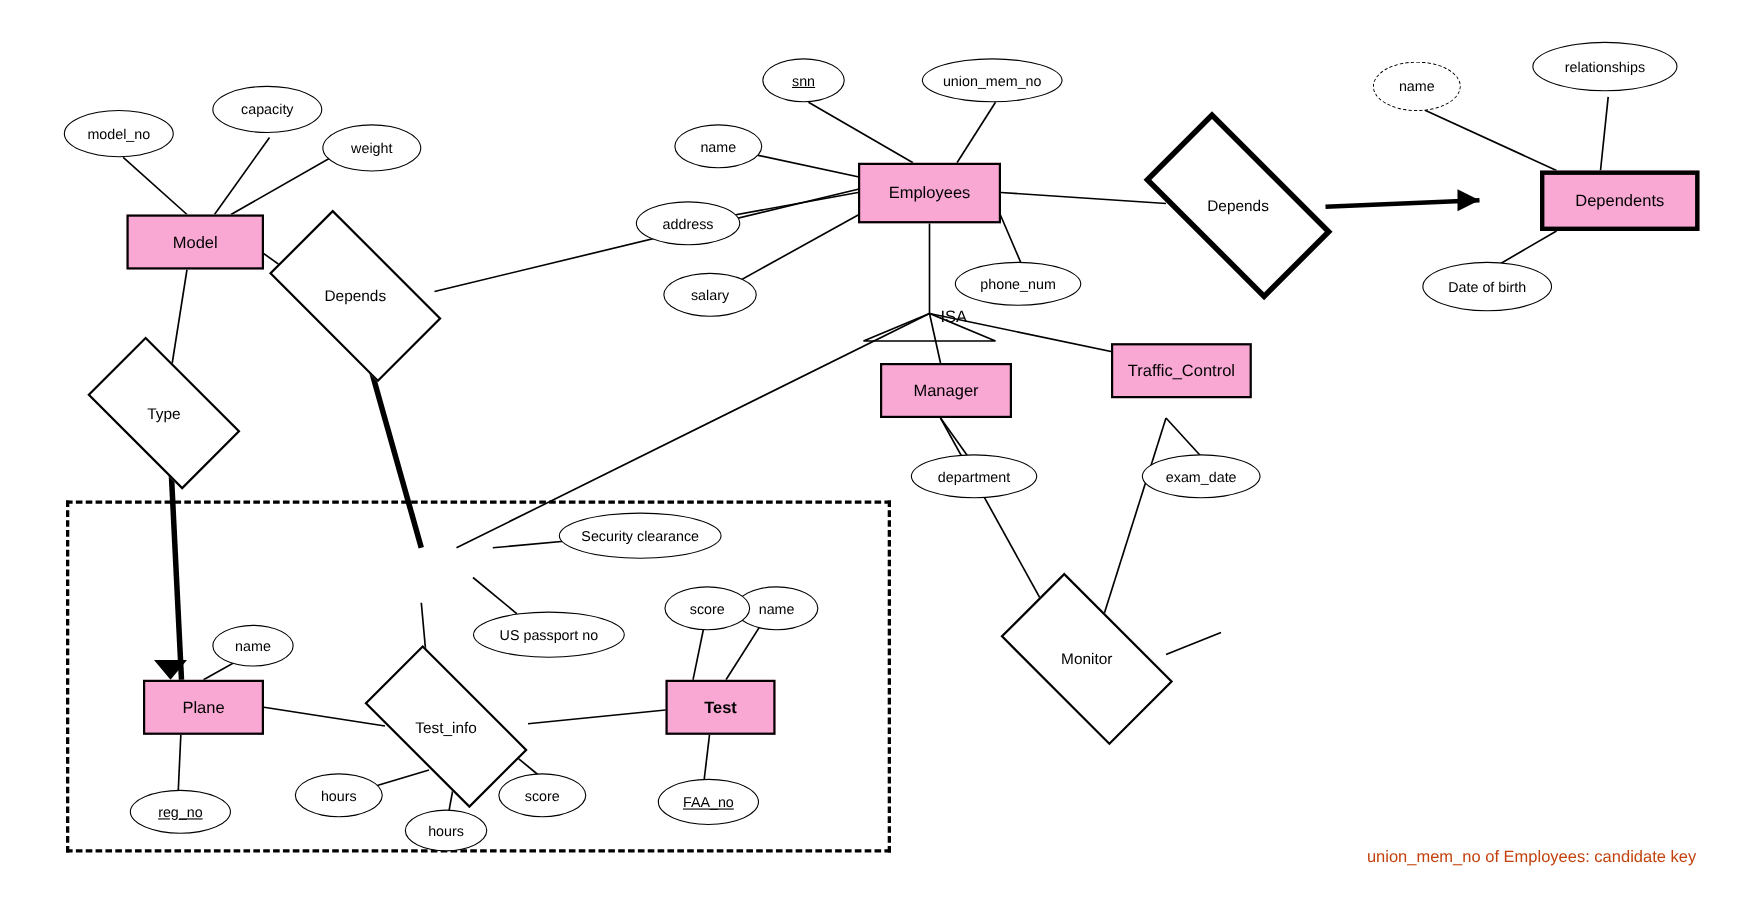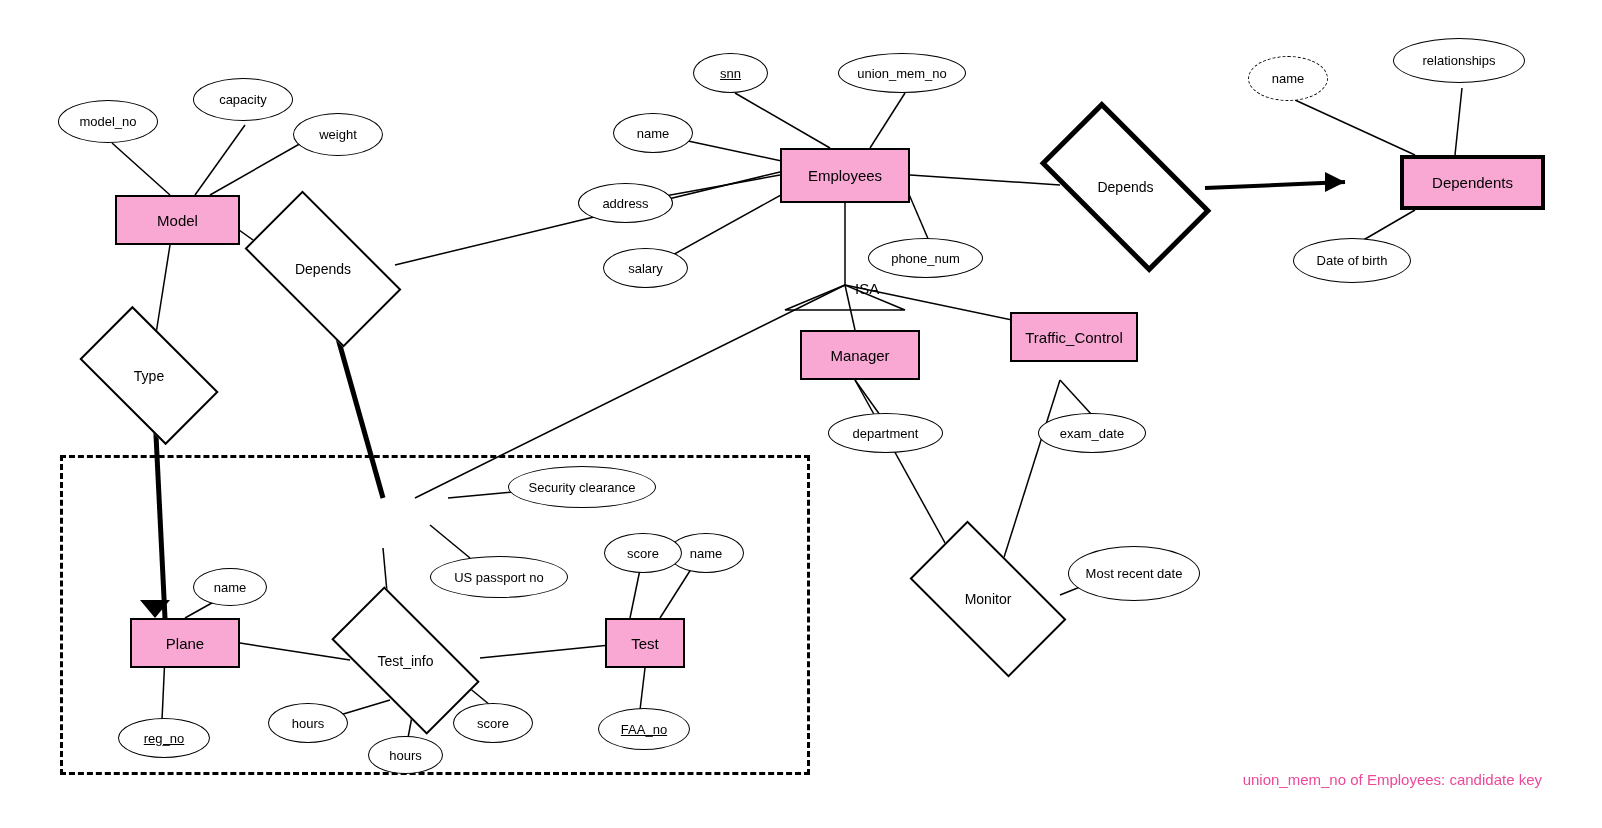--- a/index.html
+++ b/index.html
@@ -88,21 +88,21 @@
       background: transparent;
     }
     .dashed-border-region {
       position: absolute;
       border: 3px dashed #000;
       background: transparent;
     }
     .annotation-text {
       position: absolute;
       font-size: 15px;
-      color: #ec4899;
+      color: #c2410c;
     }
   </style>
 </head>
 <body>
 
 <div id="diagram-container">
   <svg id="diagram-svg">
 
     <line x1="170" y1="195" x2="112" y2="143" stroke="#000" stroke-width="1.5"></line>
 
@@ -204,21 +204,21 @@
   </div>
   <div class="entity-box" style="left:800px; top:330px; width:120px; height:50px;">
     <span>Manager</span>
   </div>
   <div class="entity-box" style="left:1010px; top:312px; width:128px; height:50px;">
     <span>Traffic_Control</span>
   </div>
   <div class="entity-box thick" style="left:1400px; top:155px; width:145px; height:55px;">
     <span>Dependents</span>
   </div>
-  <div class="entity-box" style="left:605px; top:618px; width:80px; height:50px;">
+  <div class="entity-box" style="left:605px; top:618px; width:100px; height:50px;font-weight:bold;">
     <span>Test</span>
   </div>
   <div class="entity-box" style="left:130px; top:618px; width:110px; height:50px;">
     <span>Plane</span>
   </div>
 
   <div class="ellipse-label" style="left:58px; top:100px; width:100px; height:43px;">
     <span>model_no</span>
   </div>
   <div class="ellipse-label" style="left:193px; top:78px; width:100px; height:43px;">
@@ -253,23 +253,20 @@
   </div>
   <div class="ellipse-label" style="left:1293px; top:238px; width:118px; height:45px;">
     <span>Date of birth</span>
   </div>
   <div class="ellipse-label" style="left:828px; top:413px; width:115px; height:40px;">
     <span>department</span>
   </div>
   <div class="ellipse-label" style="left:1038px; top:413px; width:108px; height:40px;">
     <span>exam_date</span>
   </div>
-  <div class="ellipse-label" style="left:1068px; top:546px; width:132px; height:55px;">
-    <span style="text-align:center; padding:0 5px;">Most recent date</span>
-  </div>
   <div class="ellipse-label" style="left:668px; top:533px; width:76px; height:40px;">
     <span>name</span>
   </div>
   <div class="ellipse-label" style="left:508px; top:466px; width:148px; height:42px;">
     <span>Security clearance</span>
   </div>
   <div class="ellipse-label" style="left:430px; top:556px; width:138px; height:42px;">
     <span>US passport no</span>
   </div>
   <div class="ellipse-label" style="left:604px; top:533px; width:78px; height:40px;">

